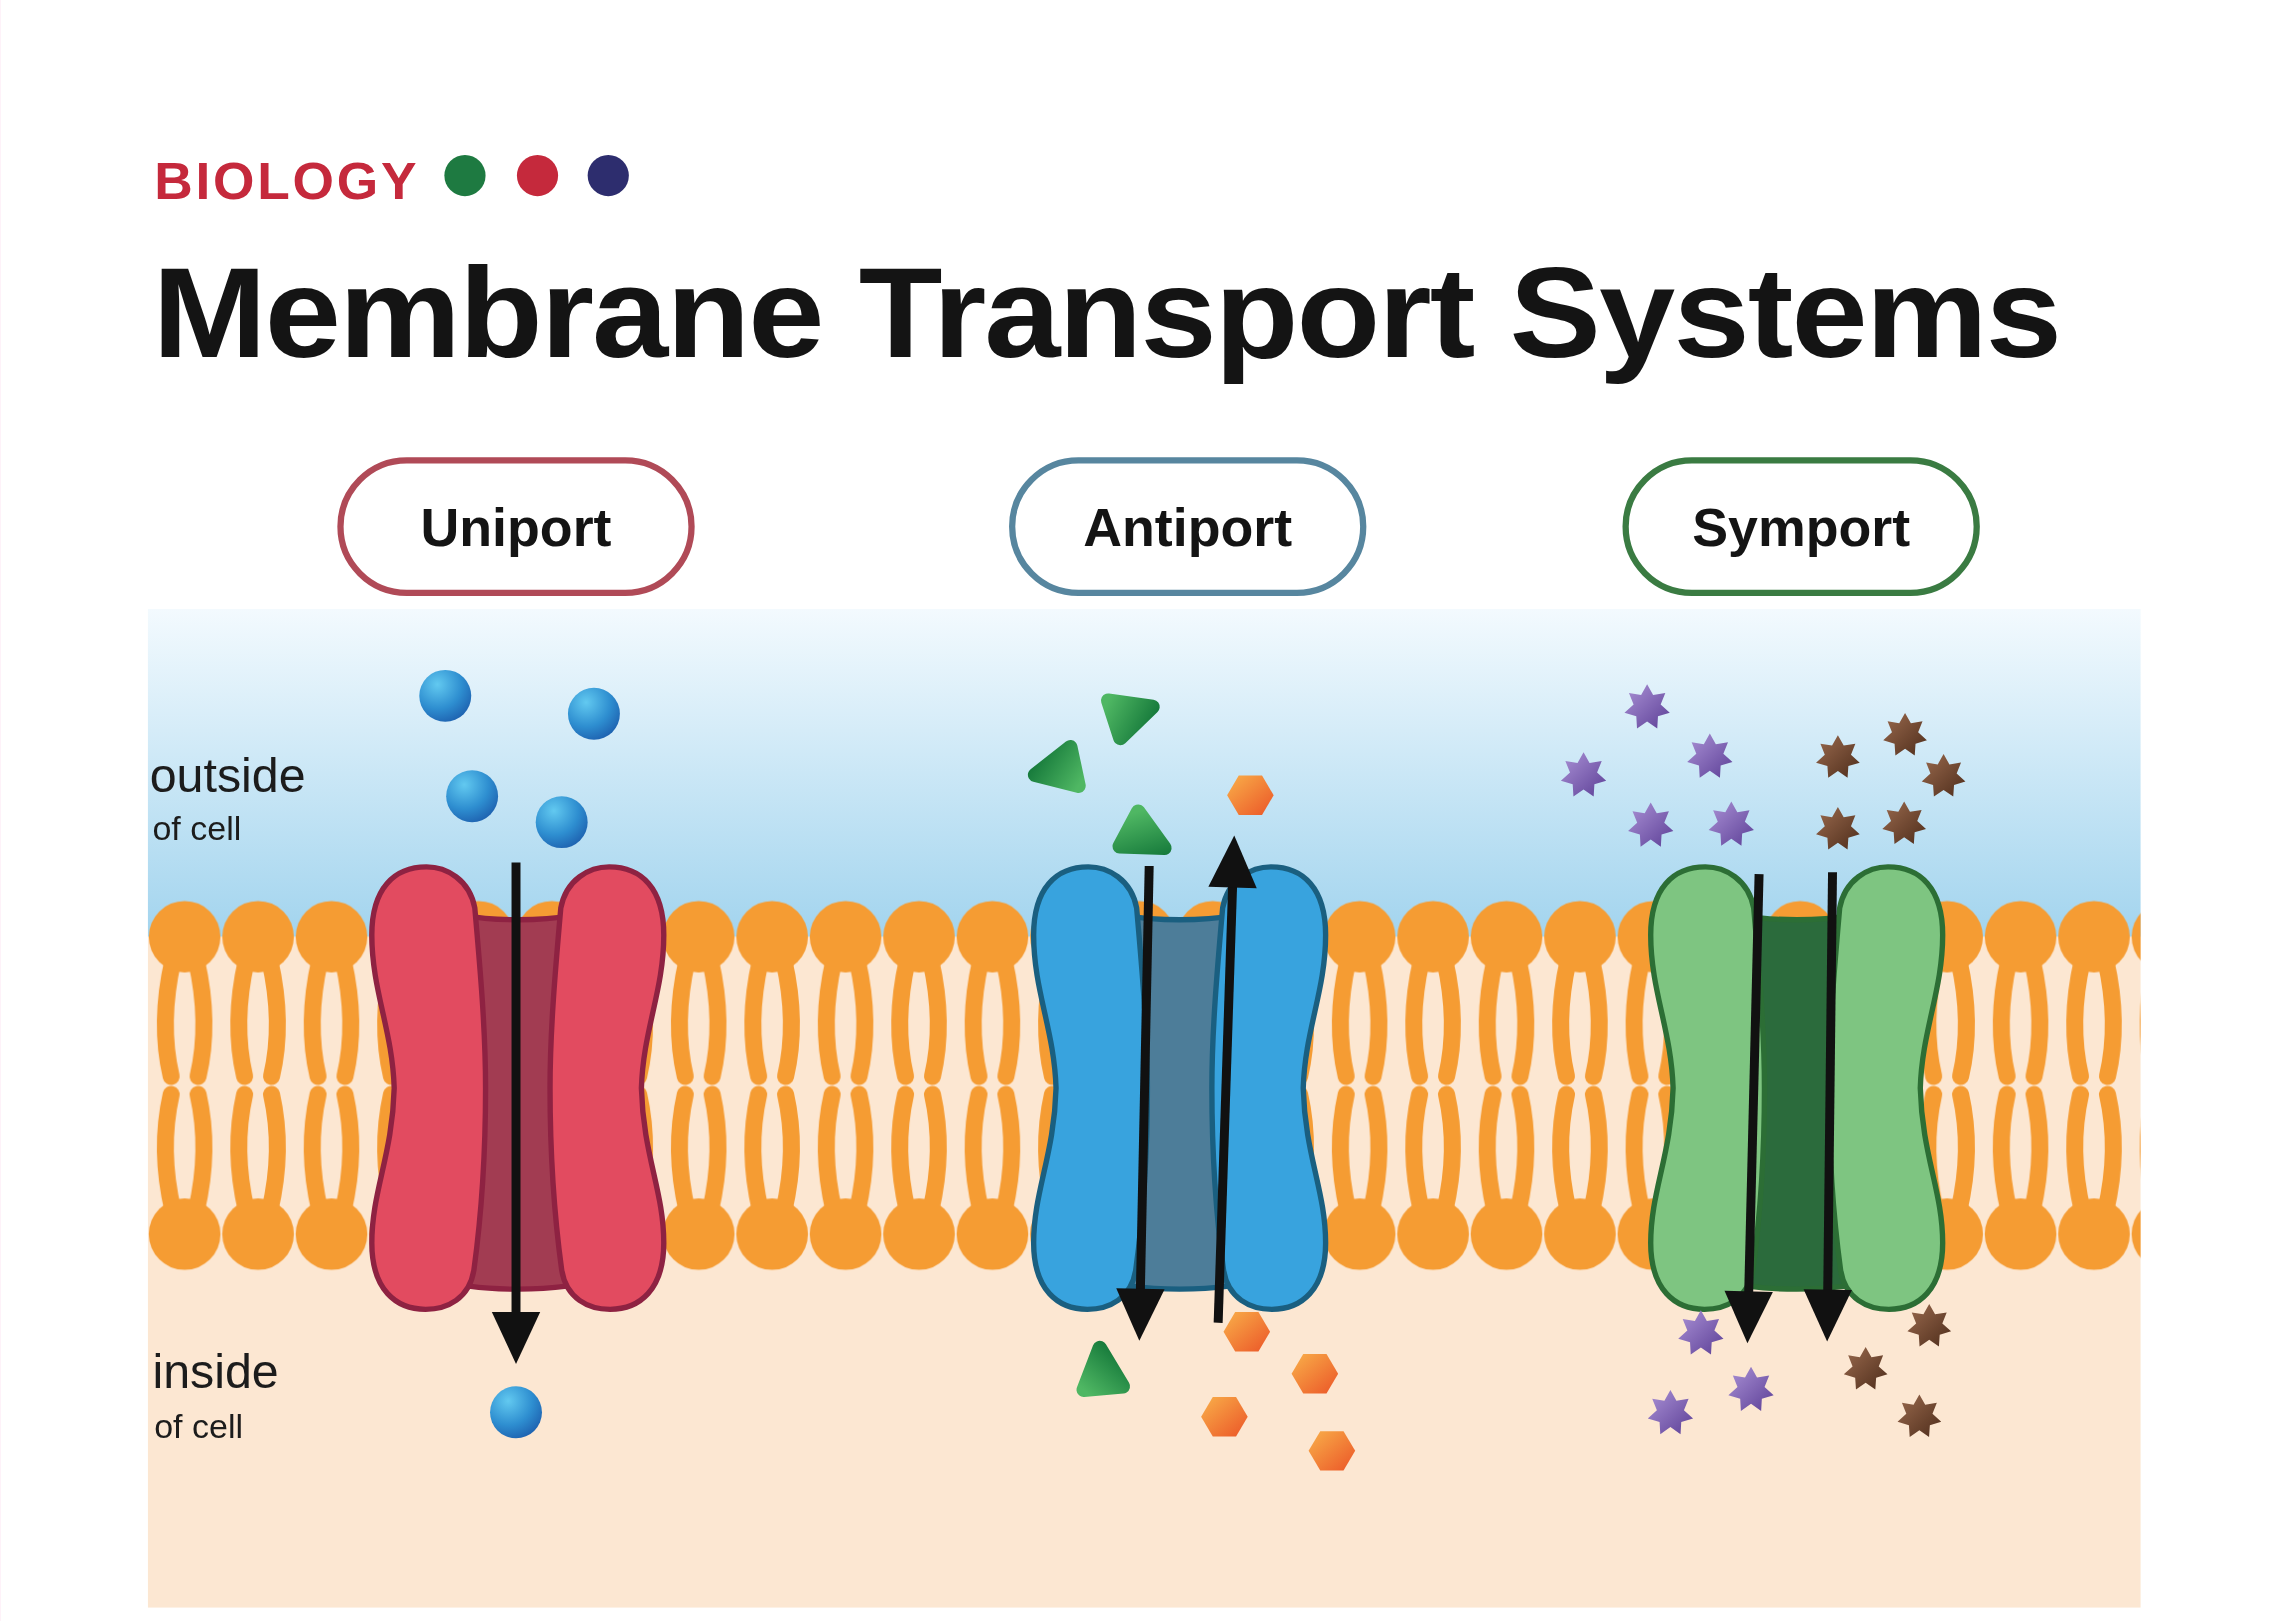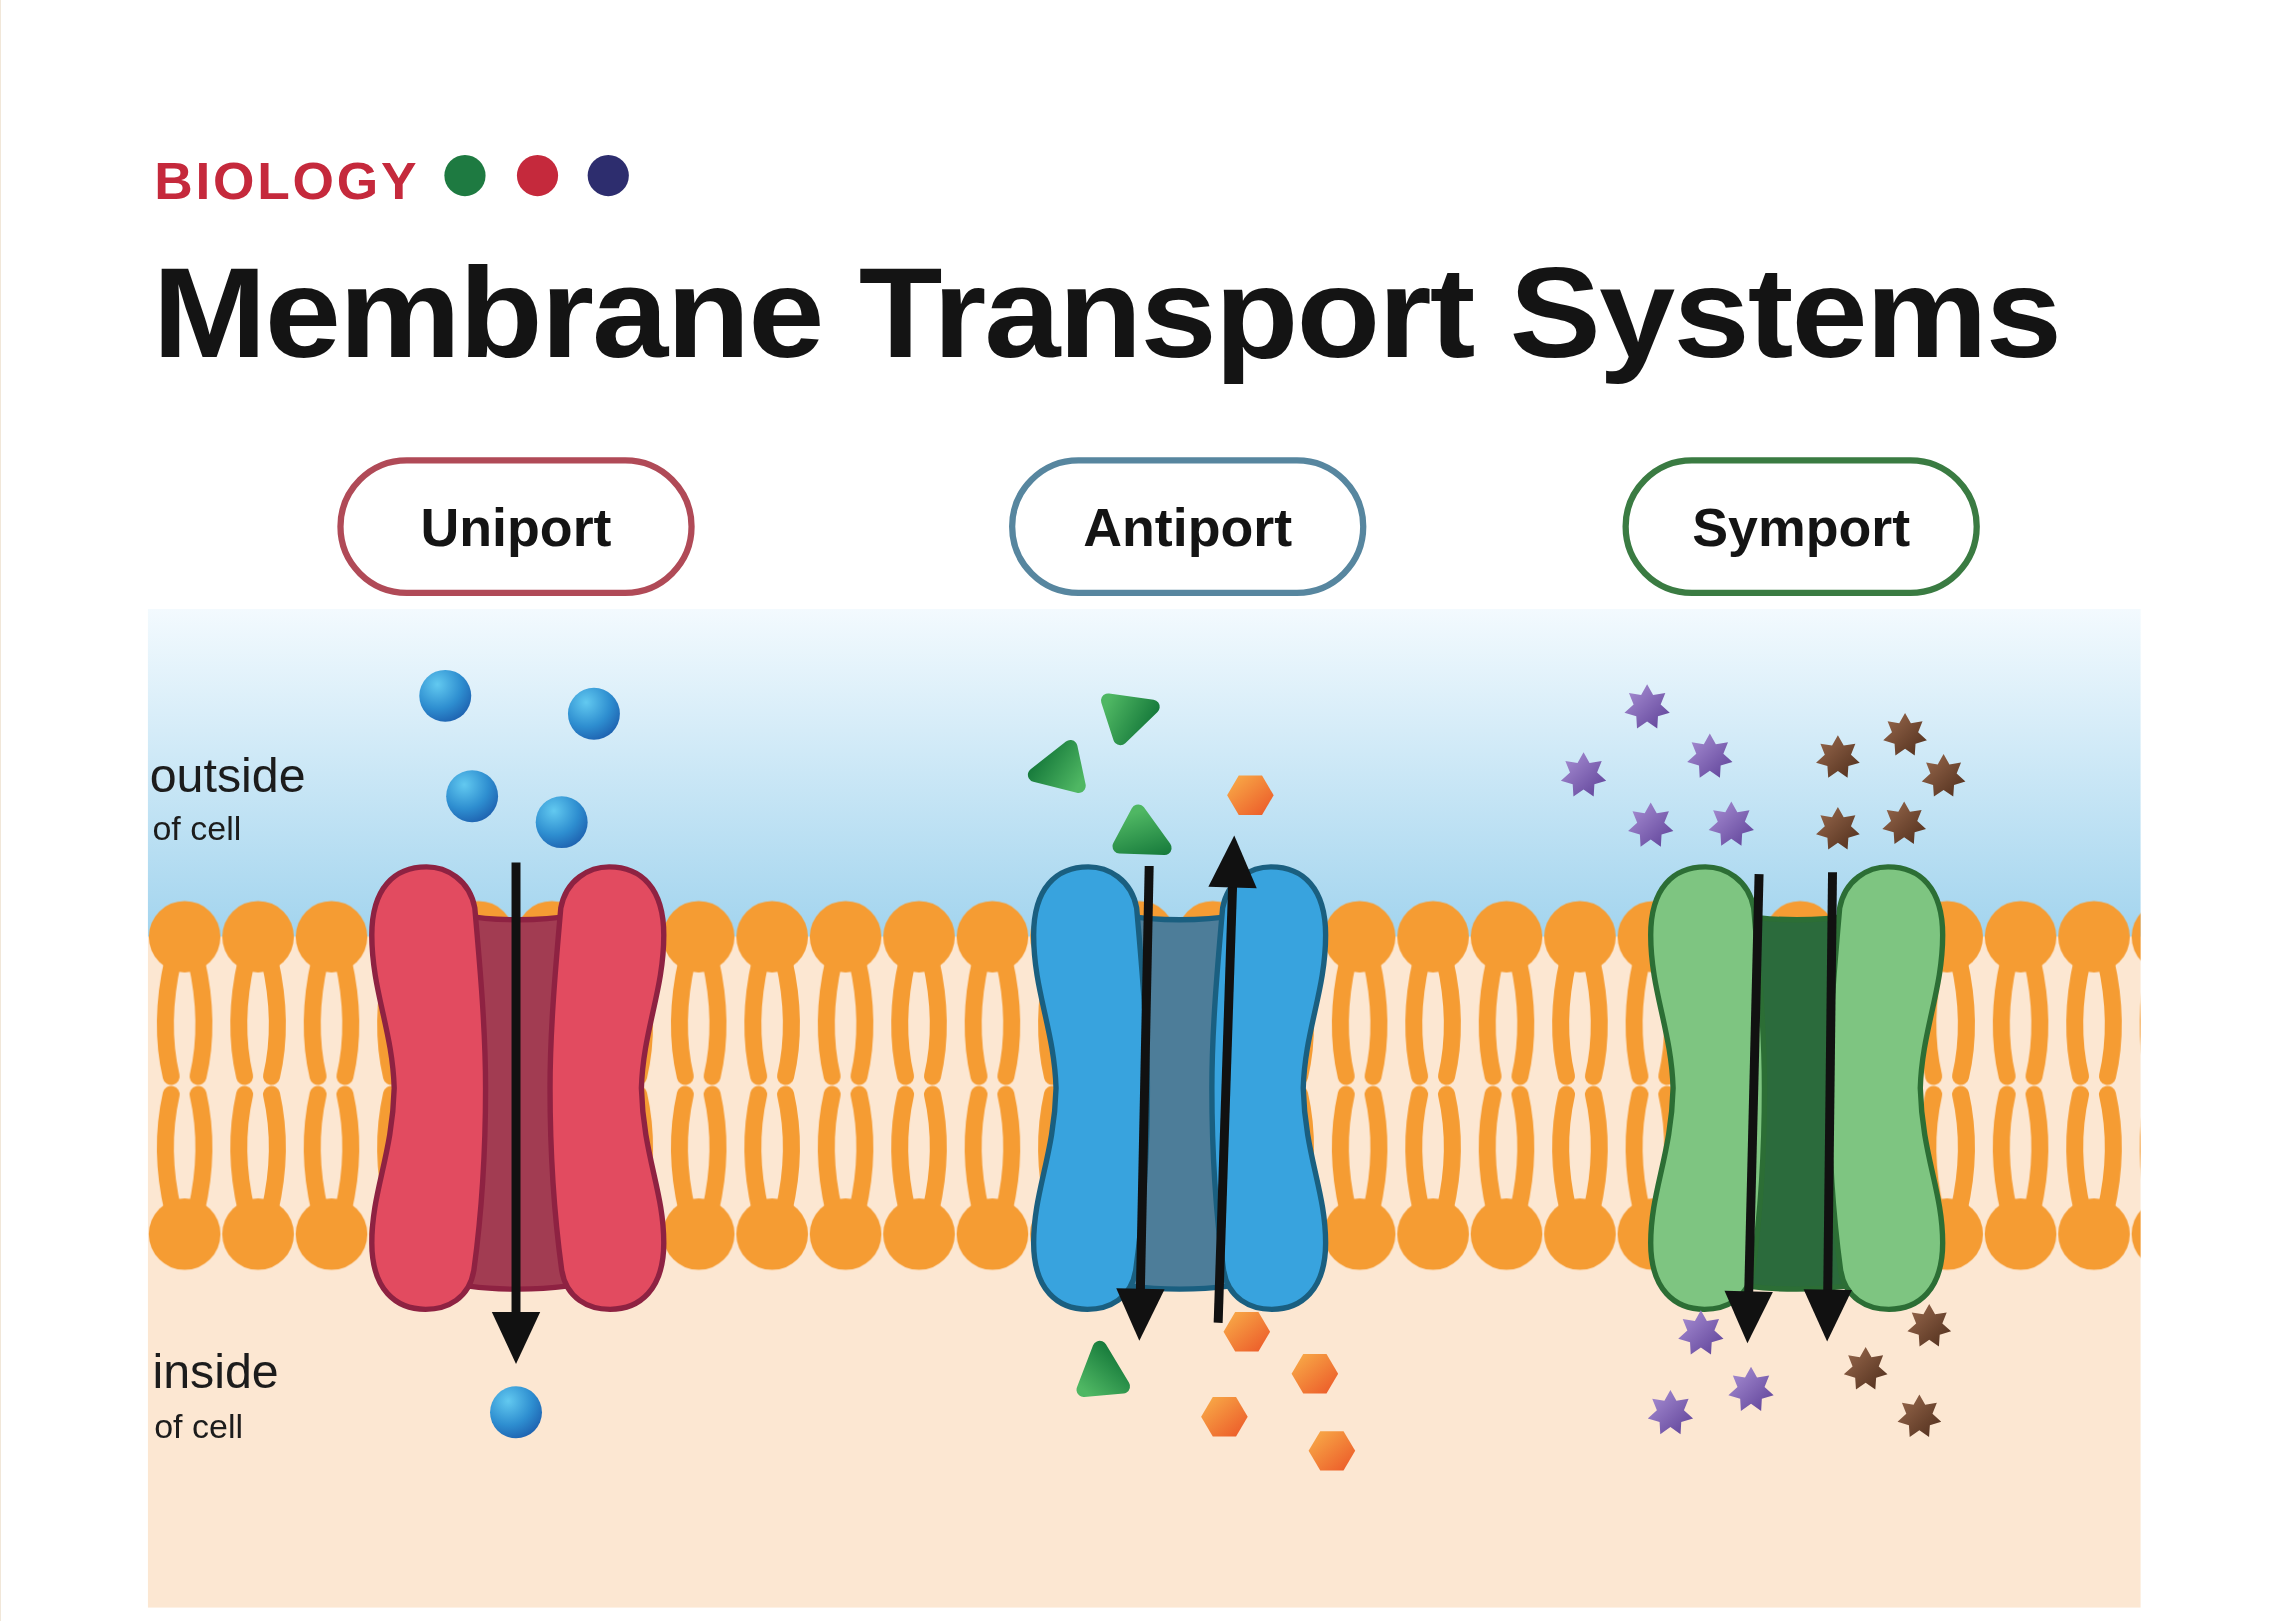--- a/index.html
+++ b/index.html
@@ -1,16 +1,16 @@
 <!DOCTYPE html>
 <html style="font-size:14.3px"><head>
 <meta charset="utf-8">
 <style>
   html,body{margin:0;padding:0;background:#ffffff;}
-  .stage{position:relative;width:2293px;height:1621px;background:#a16207;overflow:hidden;}
+  .stage{position:relative;width:2293px;height:1621px;background:#f9a8d4;overflow:hidden;}
   svg{display:block;width:2293px;height:1621px;}
   text{font-family:"Liberation Sans", sans-serif;}
   .kicker{font-weight:bold;letter-spacing:3px;}
   .title{font-weight:bold;letter-spacing:-2px;}
   .pill-label{font-weight:bold;}
   .side-label-big{font-weight:normal;}
   .side-label-small{font-weight:normal;}
 </style>
 </head>
 <body>

